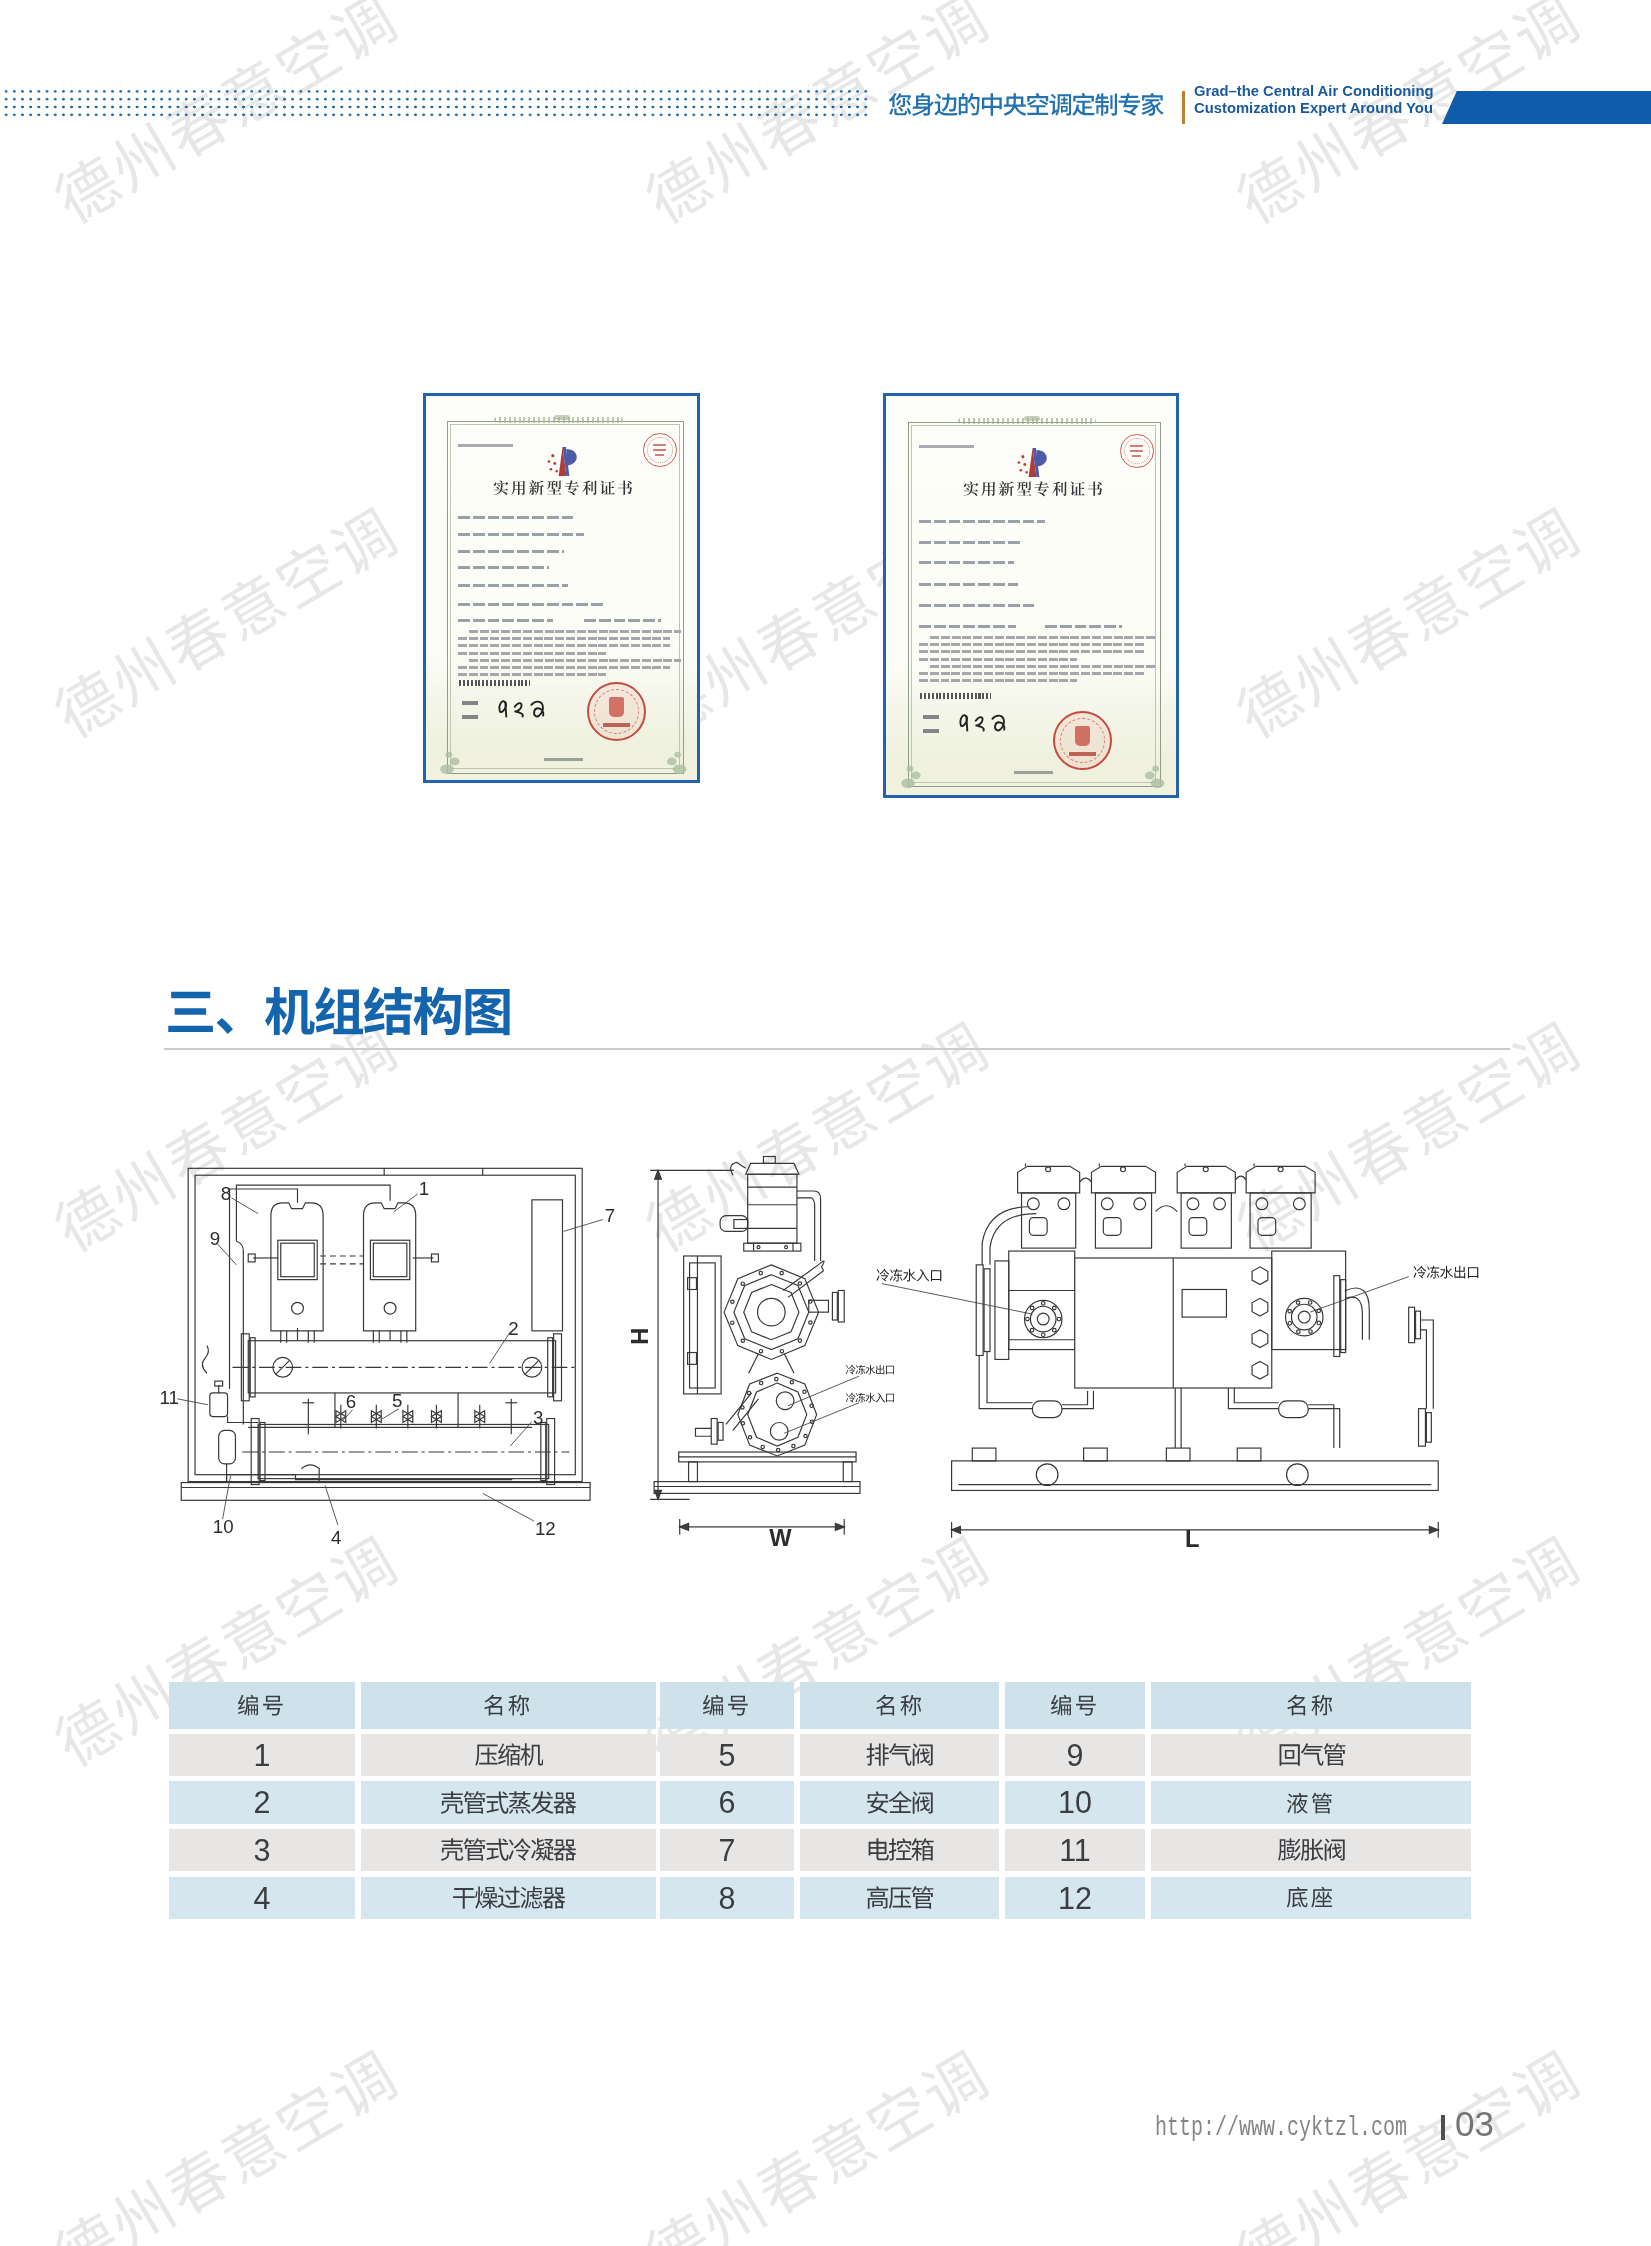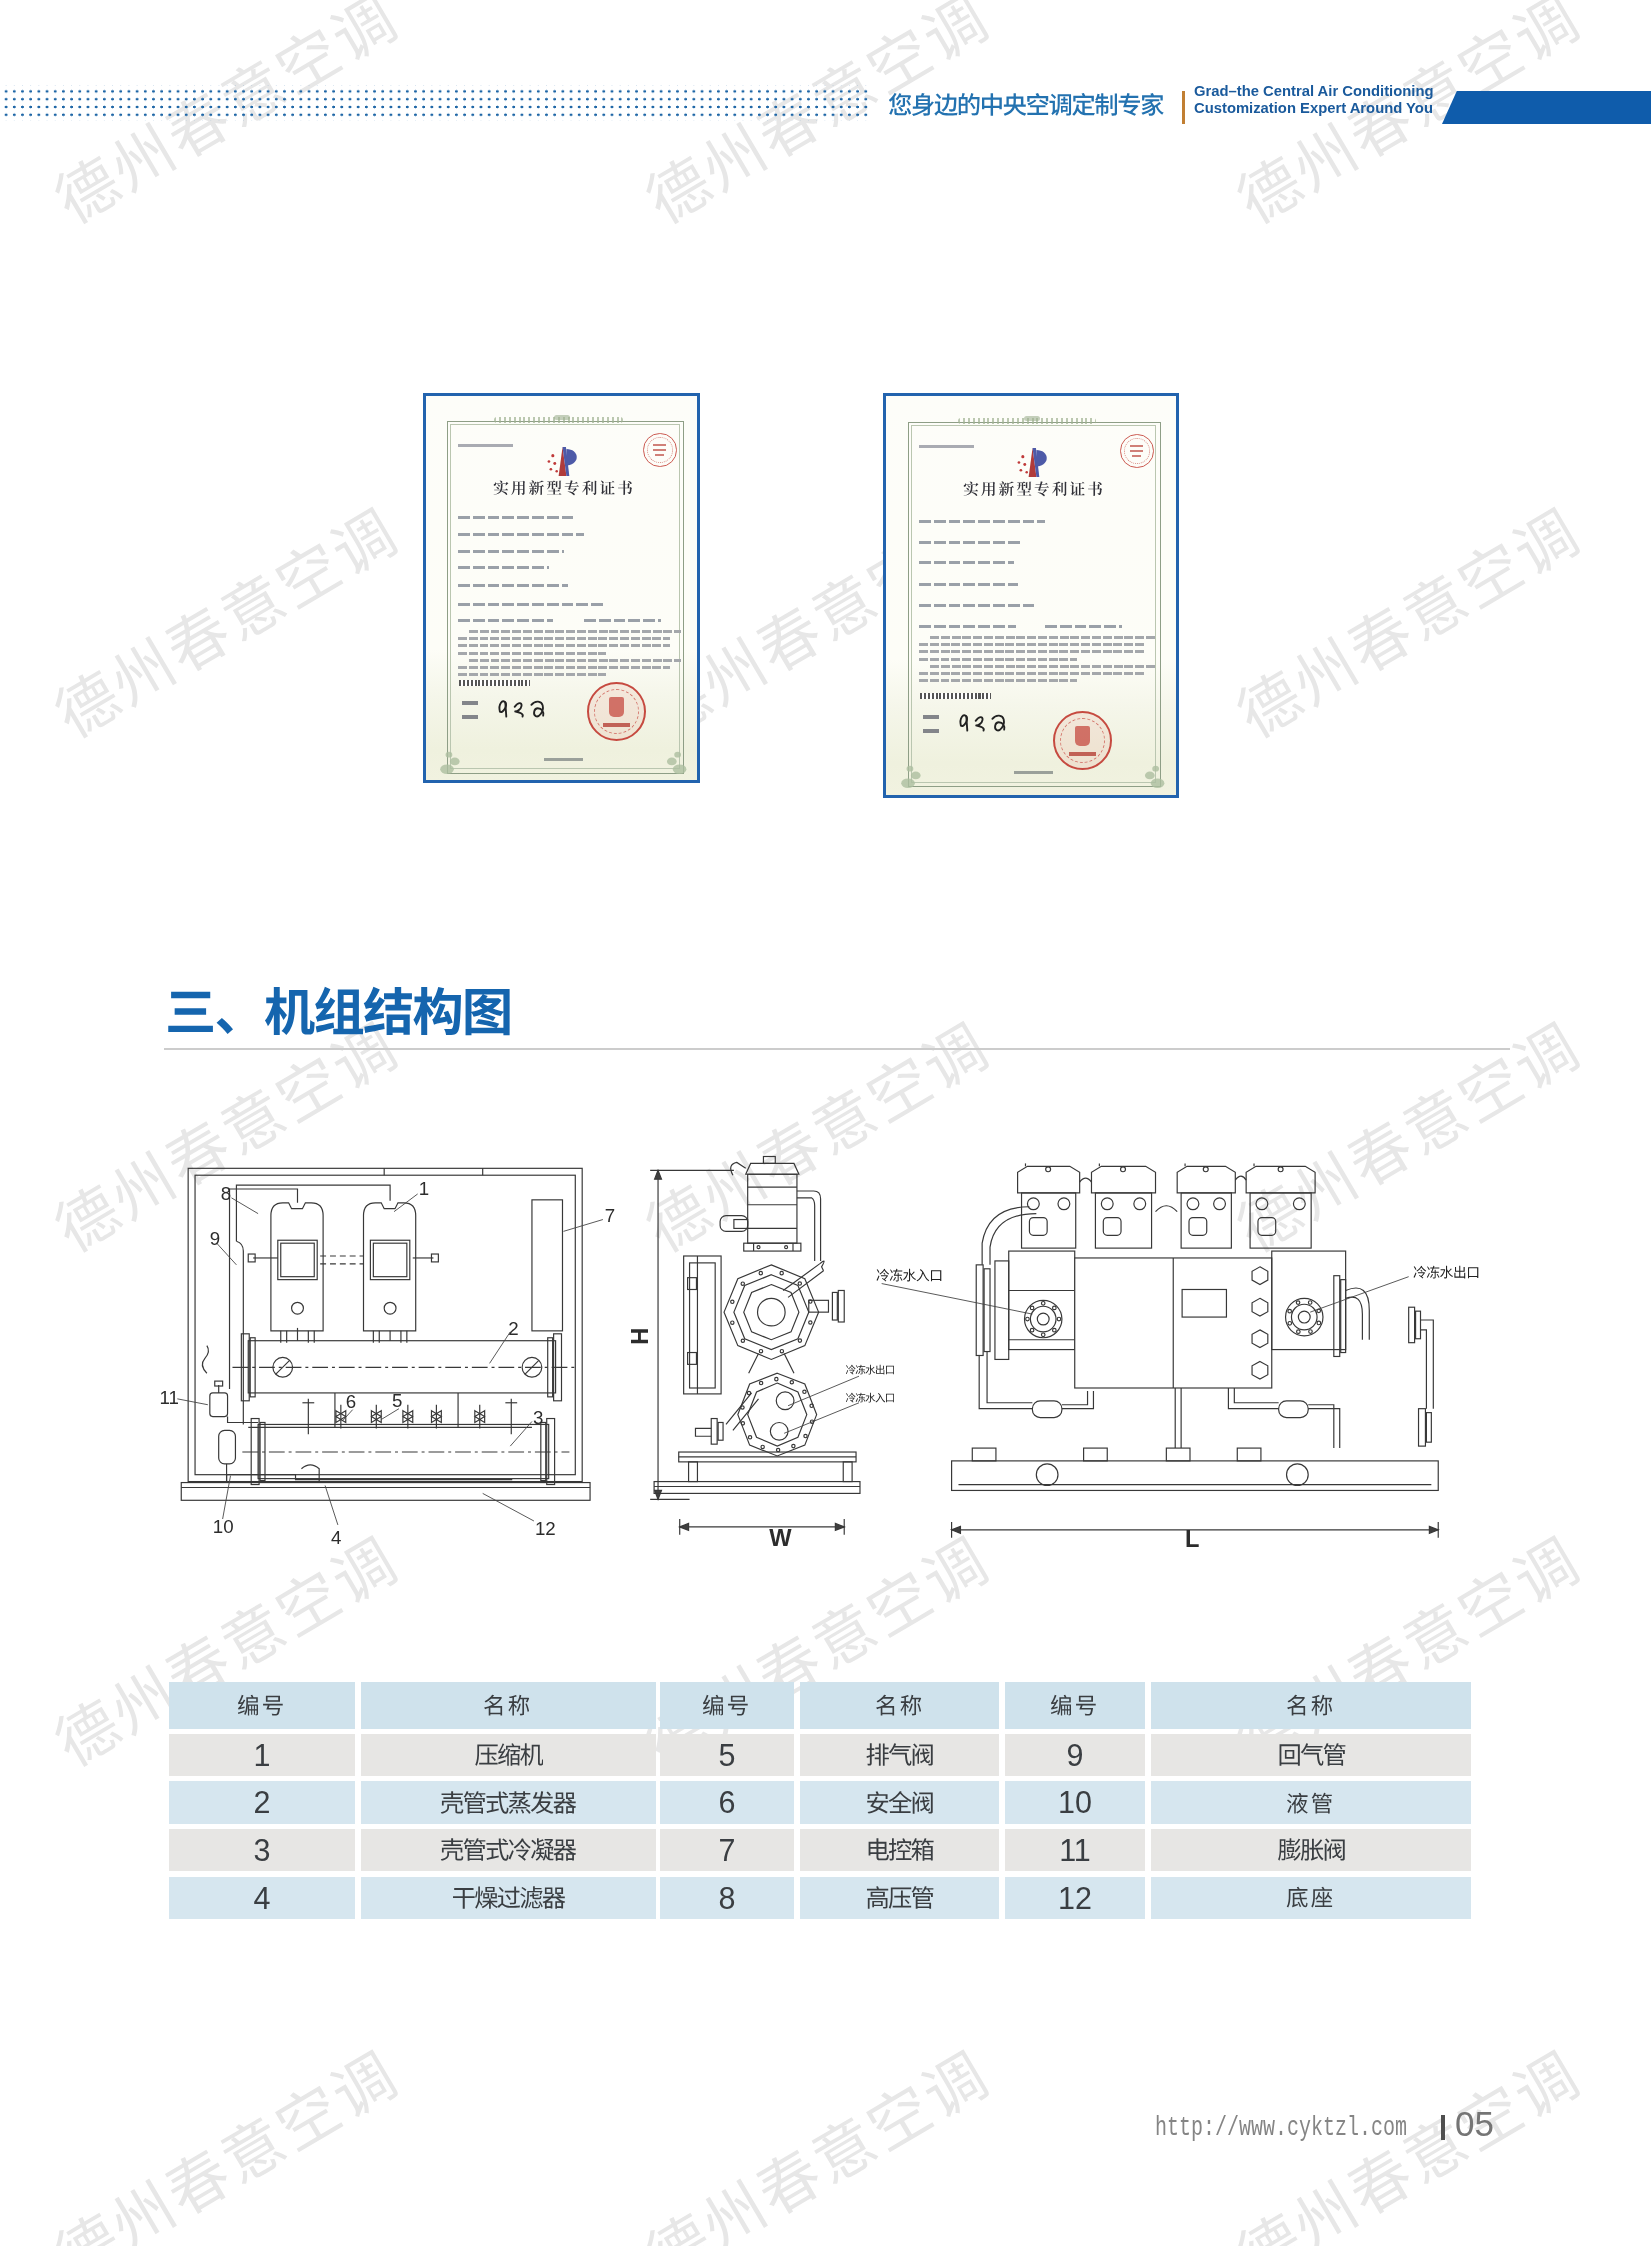--- a/index.html
+++ b/index.html
@@ -598,13 +598,13 @@
     <path d="M7.2 -14.0H18.0V-11.7H7.2ZM5.3 -15.4V-10.3H19.9V-15.4ZM11.0 -20.7 11.8 -18.4H1.5V-16.8H23.4V-18.4H13.8C13.6 -19.2 13.2 -20.2 12.8 -21.1ZM2.4 -8.9V2.0H4.2V-7.4H20.8V0.0C20.8 0.3 20.6 0.4 20.3 0.4C20.0 0.4 18.9 0.4 17.8 0.4C18.0 0.8 18.3 1.4 18.4 1.8C20.0 1.8 21.1 1.8 21.7 1.6C22.4 1.3 22.6 0.9 22.6 0.0V-8.9ZM7.0 -5.9V0.5H8.8V-0.7H17.7V-5.9ZM8.8 -4.5H16.0V-2.1H8.8Z M40.3 -6.8C41.6 -5.6 43.2 -3.9 43.8 -2.8L45.3 -3.9C44.5 -5.0 43.0 -6.5 41.7 -7.7ZM26.1 -19.8V-11.7C26.1 -7.9 25.9 -2.7 24.0 1.0C24.4 1.2 25.2 1.7 25.6 2.0C27.6 -1.9 27.9 -7.7 27.9 -11.7V-18.0H47.1V-19.8ZM36.5 -16.6V-11.2H29.6V-9.5H36.5V-0.9H28.0V0.9H47.0V-0.9H38.4V-9.5H45.8V-11.2H38.4V-16.6Z M51.7 -11.0V2.0H53.6V1.2H65.7V2.0H67.5V-4.2H53.6V-5.9H66.2V-11.0ZM65.7 -0.3H53.6V-2.7H65.7ZM57.4 -15.6C57.7 -15.1 58.0 -14.5 58.2 -14.0H48.9V-9.9H50.8V-12.5H67.4V-9.9H69.3V-14.0H60.1C59.9 -14.6 59.5 -15.4 59.1 -15.9ZM53.6 -9.5H64.4V-7.4H53.6ZM50.6 -21.1C49.9 -18.9 48.9 -16.8 47.5 -15.4C47.9 -15.2 48.7 -14.8 49.1 -14.5C49.8 -15.3 50.5 -16.4 51.1 -17.6H52.9C53.4 -16.7 54.0 -15.5 54.2 -14.8L55.8 -15.4C55.6 -16.0 55.1 -16.8 54.7 -17.6H58.5V-18.9H51.8C52.0 -19.6 52.2 -20.2 52.4 -20.8ZM61.1 -21.1C60.7 -19.2 59.8 -17.5 58.7 -16.3C59.1 -16.1 59.9 -15.7 60.2 -15.4C60.8 -16.0 61.3 -16.7 61.7 -17.6H63.5C64.2 -16.6 65.0 -15.5 65.3 -14.7L66.8 -15.4C66.5 -16.0 66.0 -16.8 65.4 -17.6H69.9V-18.9H62.4C62.6 -19.5 62.8 -20.1 63.0 -20.7Z" fill="#3a3e42"></path>
   </svg>
 <div class="abs" style="left:1005px;top:1877px;width:140px;height:42px;display:flex;align-items:center;justify-content:center;font-size:30.5px;color:#3a3e42;">12</div>
 <svg style="position:absolute;left:1286px;top:1881px" width="49" height="31.5" viewBox="0 -25.3 50 32.2">
     <path d="M11.8 -3.6C12.7 -2.0 13.6 0.1 14.1 1.4L15.5 0.8C15.0 -0.5 14.0 -2.6 13.1 -4.1ZM6.6 1.6C7.0 1.3 7.7 1.0 12.1 -0.6C12.1 -0.9 12.0 -1.6 12.0 -2.0L8.6 -0.9V-6.6H14.3C15.3 -1.8 17.3 1.6 19.7 1.6C21.2 1.6 21.8 0.7 22.0 -2.5C21.6 -2.7 21.0 -3.0 20.7 -3.3C20.6 -1.0 20.4 -0.0 19.8 -0.0C18.4 -0.0 16.9 -2.6 16.0 -6.6H21.2V-8.1H15.7C15.5 -9.4 15.4 -10.8 15.3 -12.2C17.1 -12.4 18.9 -12.7 20.3 -13.0L18.9 -14.3C16.1 -13.7 11.2 -13.3 6.9 -13.1V-1.1C6.9 -0.3 6.4 0.0 6.0 0.1C6.2 0.5 6.5 1.2 6.6 1.6ZM14.1 -8.1H8.6V-11.7C10.2 -11.8 11.9 -11.9 13.6 -12.1C13.7 -10.7 13.8 -9.4 14.1 -8.1ZM11.0 -18.9C11.3 -18.3 11.7 -17.6 12.0 -17.0H2.8V-10.3C2.8 -7.0 2.6 -2.3 0.7 1.0C1.1 1.1 1.9 1.6 2.2 1.9C4.2 -1.6 4.5 -6.8 4.5 -10.3V-15.4H21.9V-17.0H13.9C13.6 -17.8 13.1 -18.7 12.6 -19.4Z M42.6 -13.9C42.1 -11.2 41.0 -9.0 39.1 -7.6V-14.3H37.5V-5.2H31.1V-3.7H37.5V-0.3H29.6V1.2H47.1V-0.3H39.1V-3.7H45.7V-5.2H39.1V-7.5C39.5 -7.3 40.1 -6.8 40.4 -6.5C41.3 -7.3 42.1 -8.3 42.8 -9.5C44.0 -8.4 45.3 -7.2 46.1 -6.3L47.1 -7.5C46.3 -8.3 44.7 -9.8 43.4 -10.9C43.7 -11.7 44.0 -12.7 44.2 -13.7ZM33.2 -13.9C32.8 -11.1 31.7 -8.7 29.8 -7.2C30.1 -7.0 30.8 -6.5 31.1 -6.2C32.1 -7.1 32.9 -8.2 33.5 -9.5C34.5 -8.6 35.5 -7.6 36.0 -6.8L37.1 -8.0C36.4 -8.8 35.2 -10.0 34.1 -10.9C34.4 -11.8 34.7 -12.7 34.8 -13.8ZM36.2 -18.9C36.7 -18.3 37.1 -17.6 37.5 -16.9H27.8V-10.5C27.8 -7.2 27.6 -2.5 25.8 0.8C26.2 1.0 27.0 1.5 27.3 1.8C29.2 -1.7 29.5 -6.9 29.5 -10.5V-15.3H47.0V-16.9H39.4C39.0 -17.7 38.4 -18.7 37.9 -19.5Z" fill="#3a3e42"></path>
   </svg>
 
 <div class="abs" style="left:1155px;top:2116px;font-family:'Liberation Mono',monospace;font-size:20px;color:#858585;transform:scaleY(1.35);transform-origin:center;">http://www.cyktzl.com</div>
 
 <div class="abs" style="left:1441px;top:2115px;width:3.9px;height:24.6px;background:#4f4f4f;"></div>
-<div class="abs" style="left:1455px;top:2104px;font-size:35px;color:#757575;">05</div>
+<div class="abs" style="left:1455px;top:2104px;font-size:35px;color:#757575;">03</div>
 
 </body></html>

